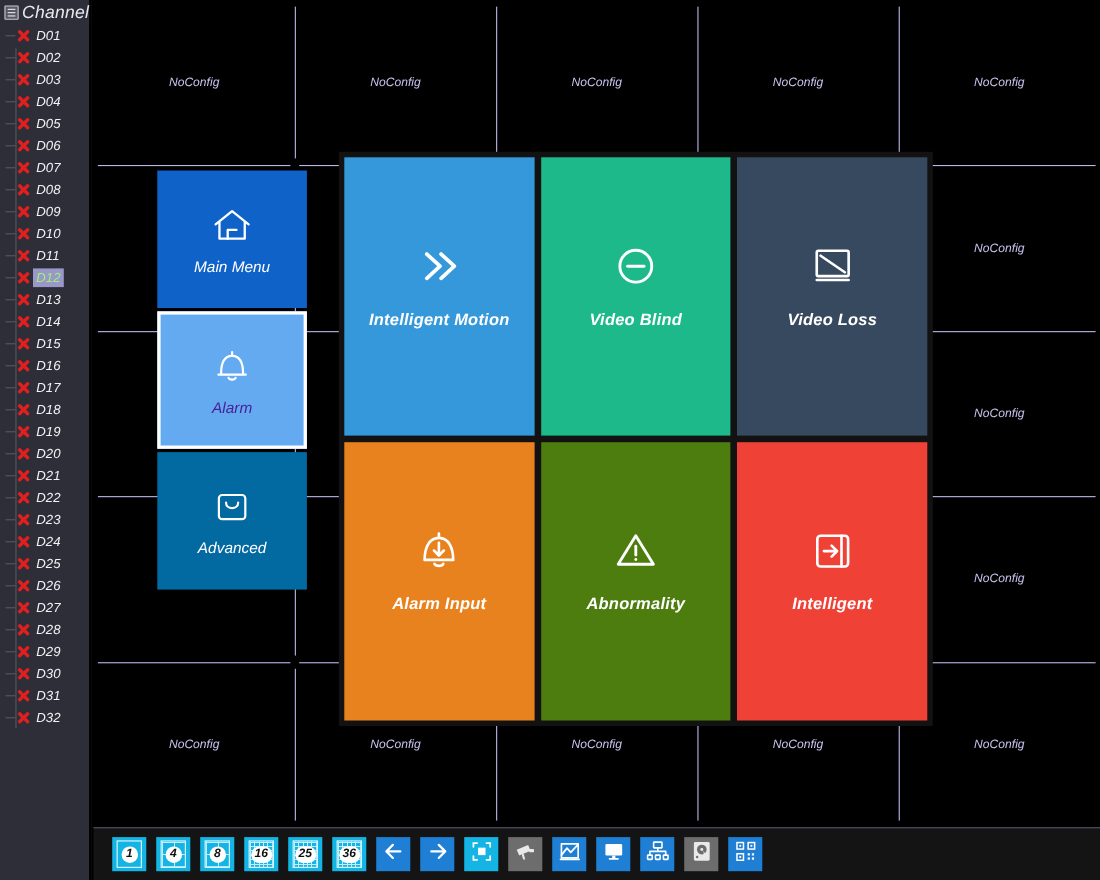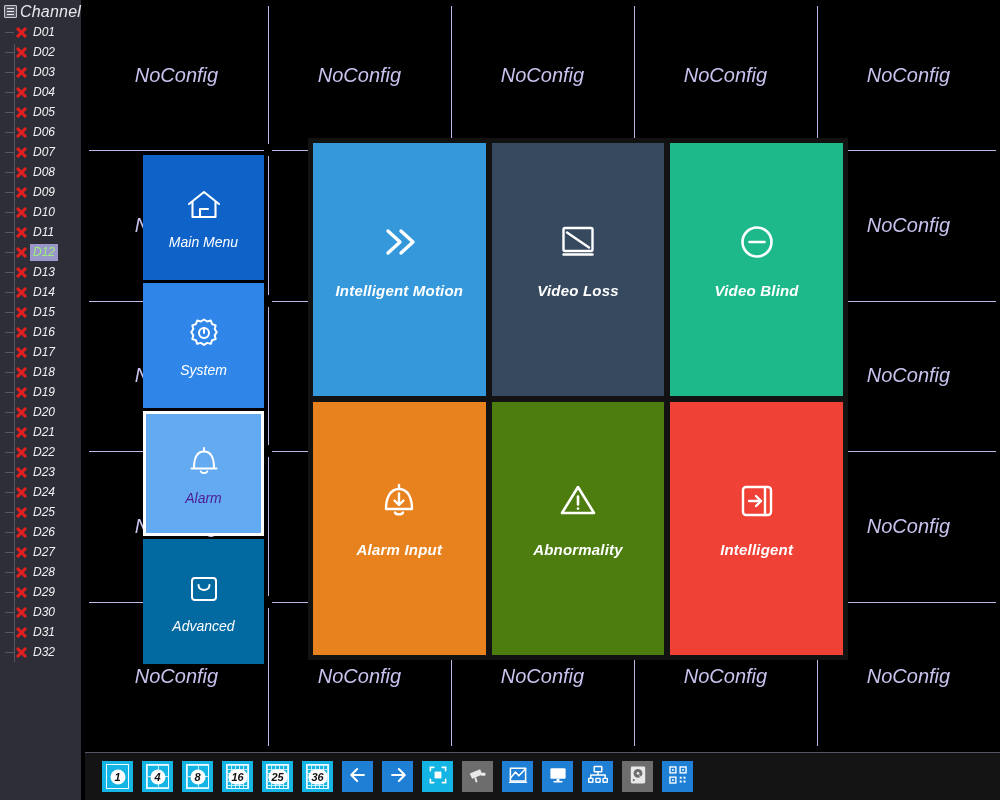--- a/index.html
+++ b/index.html
@@ -63,37 +63,37 @@
   }
 
   
   #grid {
     position:absolute; left:85px; top:0; right:0; bottom:48px;
     background:#000;
   }
   .gcell {
     position:absolute;
     display:flex; align-items:center; justify-content:center;
-    color:#c9c2ee; font-size:20px;
+    color:#c9c2ee; font-size:11px;
   }
   .gcell .vline {
     position:absolute; left:0; top:6px; bottom:6px; width:1px;
     background:#bfb5e8;
   }
   .gcell .hline {
     position:absolute; left:4px; right:4px; top:0; height:1px;
     background:#bfb5e8;
   }
 
   
   #menucol {
     position:absolute; left:143px; top:155px; width:136px;
   }
   .mtile {
-    width:121px; height:125px; margin-bottom:3px;
+    width:136px; height:125px; margin-bottom:3px;
     display:flex; flex-direction:column;
     align-items:center; justify-content:center; gap:10px;
     color:#fff; font-size:14px; cursor:pointer;
   }
   .mtile .ico { width:40px; height:40px; }
   .mtile.t-main { background:#0f63c8; }
   .mtile.t-sys  { background:#2f86e8; }
   .mtile.t-alarm{ background:#63aaf0; border:3px solid #ffffff; height:125px; }
   .mtile.t-alarm .cap { color:#4c1d95; }
   .mtile.t-adv  { background:#0369a1; }
@@ -469,33 +469,20 @@
       <span class="ico">
         <svg viewBox="0 0 40 40" width="40" height="40" fill="none" stroke="#ffffff" stroke-width="2.1" stroke-linecap="round" stroke-linejoin="round">
           <path d="M5 19 L20 7 L35 19"></path>
           <path d="M8.5 17 L8.5 32 L31.5 32 L31.5 17"></path>
           <path d="M16 32 L16 24 L24 24"></path>
         </svg>
       </span>
       <span class="cap">Main Menu</span>
     </div>
 
-    <div class="mtile t-sys">
-      <span class="ico">
-        <svg viewBox="0 0 40 40" width="40" height="40" fill="none" stroke="#ffffff" stroke-width="2" stroke-linejoin="round">
-          <path d="M20 6.5 l3.2 2.0 3.6 -1.0 1.3 3.6 3.6 1.3 -1.0 3.6 2.0 3.2
-                   -2.0 3.2 1.0 3.6 -3.6 1.3 -1.3 3.6 -3.6 -1.0 -3.2 2.0
-                   -3.2 -2.0 -3.6 1.0 -1.3 -3.6 -3.6 -1.3 1.0 -3.6 -2.0 -3.2
-                   2.0 -3.2 -1.0 -3.6 3.6 -1.3 1.3 -3.6 3.6 1.0 Z"></path>
-          <circle cx="20" cy="20" r="5"></circle>
-          <path d="M20 15 L20 20" stroke-linecap="round"></path>
-        </svg>
-      </span>
-      <span class="cap">System</span>
-    </div>
 
     <div class="mtile t-alarm">
       <span class="ico">
         <svg viewBox="0 0 40 40" width="40" height="40" fill="none" stroke="#ffffff" stroke-width="2" stroke-linecap="round" stroke-linejoin="round">
           <path d="M20 7 L20 10"></path>
           <path d="M10 27 C10 18 12.5 10.5 20 10.5 C27.5 10.5 30 18 30 27"></path>
           <path d="M7.5 27.5 L32.5 27.5"></path>
           <path d="M16.8 30.5 C17.6 32.6 22.4 32.6 23.2 30.5"></path>
         </svg>
       </span>
@@ -520,42 +507,42 @@
         <span class="bico">
           <svg viewBox="0 0 52 52" width="52" height="52" fill="none" stroke="#ffffff" stroke-width="3.4" stroke-linecap="round" stroke-linejoin="round">
             <path d="M15 15 L27 26 L15 37"></path>
             <path d="M28 15 L40 26 L28 37"></path>
           </svg>
         </span>
         <span class="bcap">Intelligent Motion</span>
       </div>
     </div>
 
+    <div class="btile c-blind">
+      <div class="inner">
+        <span class="bico">
+          <svg viewBox="0 0 52 52" width="52" height="52" fill="none" stroke="#ffffff" stroke-width="2.6" stroke-linecap="round">
+            <circle cx="26" cy="26" r="14.5"></circle>
+            <path d="M18.5 26 L33.5 26"></path>
+          </svg>
+        </span>
+        <span class="bcap">Video Blind</span>
+      </div>
+    </div>
+
     <div class="btile c-loss">
       <div class="inner">
         <span class="bico">
           <svg viewBox="0 0 52 52" width="52" height="52" fill="none" stroke="#ffffff" stroke-width="2.4" stroke-linecap="round" stroke-linejoin="round">
             <rect x="11.5" y="12" width="29" height="23" rx="1.5"></rect>
             <path d="M15 16.5 L37 31.5"></path>
             <path d="M11.5 38.5 L40.5 38.5"></path>
           </svg>
         </span>
         <span class="bcap">Video Loss</span>
-      </div>
-    </div>
-
-    <div class="btile c-blind">
-      <div class="inner">
-        <span class="bico">
-          <svg viewBox="0 0 52 52" width="52" height="52" fill="none" stroke="#ffffff" stroke-width="2.6" stroke-linecap="round">
-            <circle cx="26" cy="26" r="14.5"></circle>
-            <path d="M18.5 26 L33.5 26"></path>
-          </svg>
-        </span>
-        <span class="bcap">Video Blind</span>
       </div>
     </div>
 
     <div class="btile c-input">
       <div class="inner">
         <span class="bico">
           <svg viewBox="0 0 52 52" width="52" height="52" fill="none" stroke="#ffffff" stroke-width="2.4" stroke-linecap="round" stroke-linejoin="round">
             <path d="M26 10 L26 13"></path>
             <path d="M13 34 C13 24 16.5 14 26 14 C35.5 14 39 24 39 34 Z"></path>
             <path d="M22 37.5 C23 40 29 40 30 37.5"></path>

